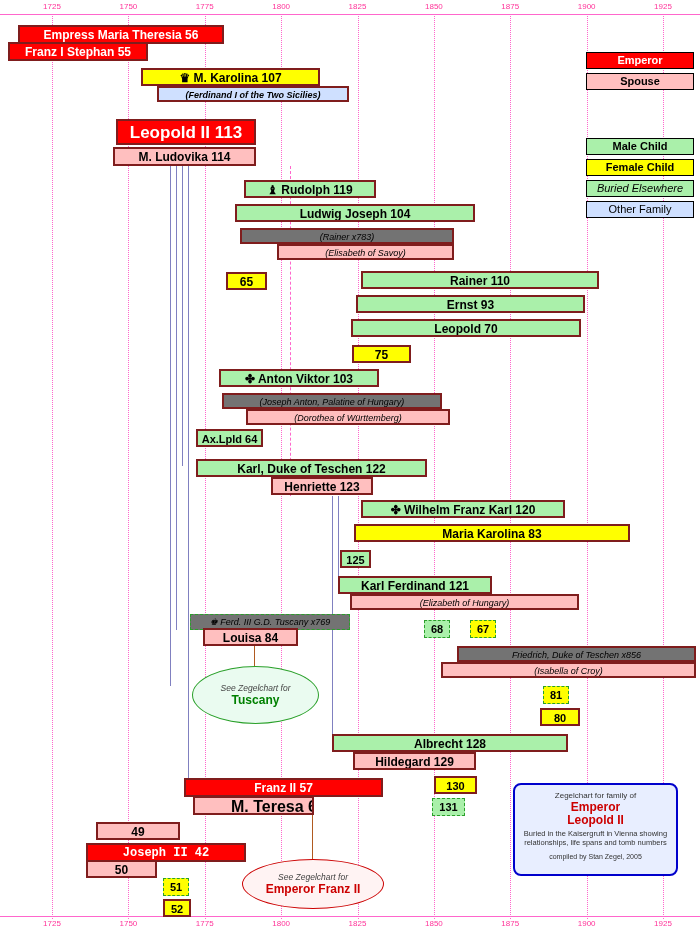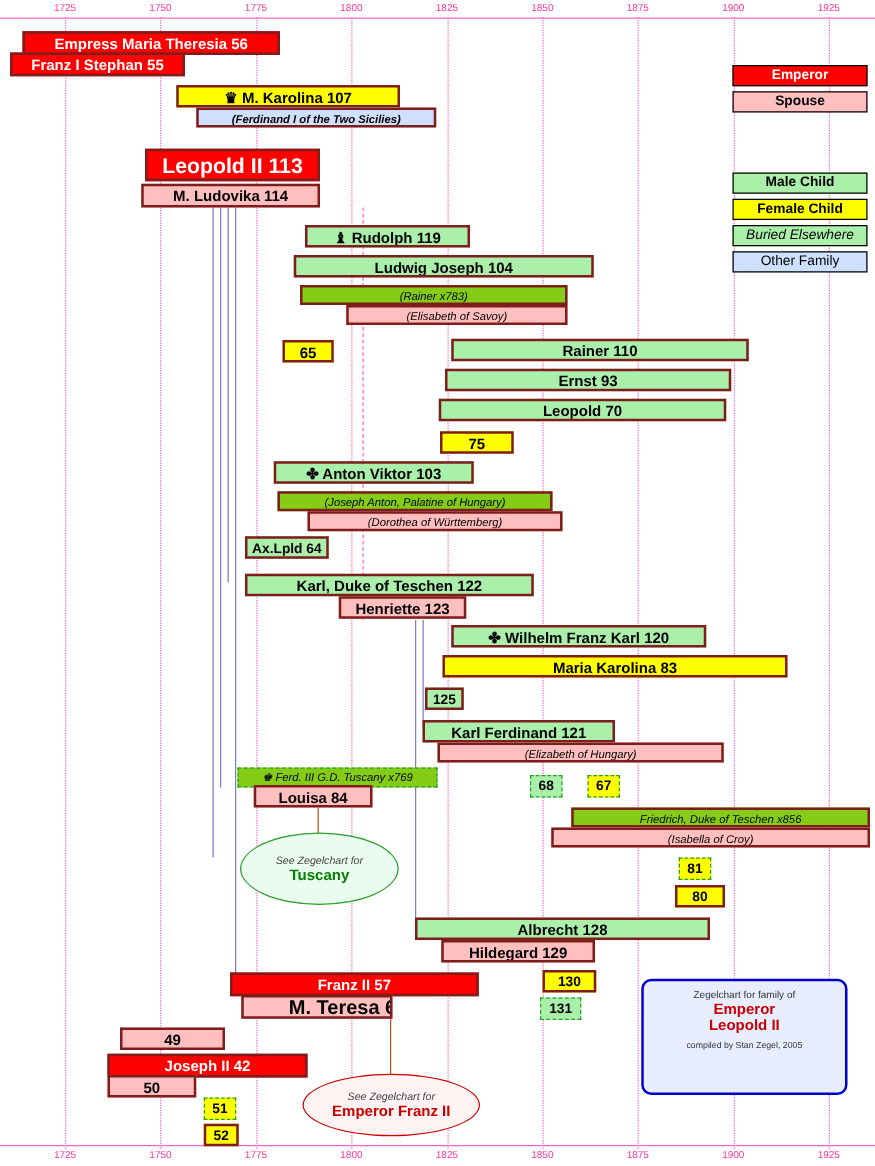--- a/index.html
+++ b/index.html
@@ -43,21 +43,21 @@
     color:#000;
     white-space:nowrap;
     overflow:hidden;
     text-align:center;
     font-weight:bold;
   }
   .bar.emperor{background:#ff0000;color:#ffffff;}
   .bar.spouse{background:#ffbfbf;font-weight:bold;}
   .bar.male{background:#aaf0aa;}
   .bar.female{background:#ffff00;}
-  .bar.buried{background:#84cc16;font-style:italic;font-weight:normal;}
+  .bar.buried{background:#737373;font-style:italic;font-weight:normal;}
   .bar.buried-pink{background:#ffbfbf;font-style:italic;font-weight:normal;}
   .bar.other{background:#cfe0ff;font-style:italic;font-weight:bold;}
   .bar.dashed{border:1px dashed #2aa02a;}
 
   
   .conn{position:absolute;background:#8080c0;width:1px;}
   .conn-h{position:absolute;background:#8080c0;height:1px;}
   .conn-pink{position:absolute;border-left:1px dashed #ff66cc;width:0;}
   .conn-brown{position:absolute;background:#b05a20;width:1px;}
 
@@ -201,21 +201,21 @@
     <div class="bar buried-pink" style="left: 441px; top: 662px; width: 255px; height: 16px; line-height: 14px; font-size: 9px;">(Isabella of Croy)</div>
     <div class="bar female dashed" style="left: 543px; top: 686px; width: 26px; height: 18px; line-height: 16px; font-size: 11px;">81</div>
     <div class="bar female" style="left: 540px; top: 708px; width: 40px; height: 18px; line-height: 16px; font-size: 11px;">80</div>
     <div class="bar male" style="left: 332px; top: 734px; width: 236px; height: 18px; line-height: 16px; font-size: 12px;">Albrecht   128</div>
     <div class="bar spouse" style="left: 353px; top: 752px; width: 123px; height: 18px; line-height: 16px; font-size: 12px;">Hildegard   129</div>
     <div class="bar female" style="left: 434px; top: 776px; width: 43px; height: 18px; line-height: 16px; font-size: 11px;">130</div>
     <div class="bar emperor" style="left: 184px; top: 778px; width: 199px; height: 19px; line-height: 17px; font-size: 12px;">Franz II   57</div>
     <div class="bar spouse" style="left: 193px; top: 796px; width: 121px; height: 19px; line-height: 17px; font-size: 16px; padding-left: 36px;">M. Teresa   60</div>
     <div class="bar male dashed" style="left: 432px; top: 798px; width: 33px; height: 18px; line-height: 16px; font-size: 11px;">131</div>
     <div class="bar spouse" style="left: 96px; top: 822px; width: 84px; height: 18px; line-height: 16px; font-size: 12px;">49</div>
-    <div class="bar emperor" style="left: 86px; top: 843px; width: 160px; height: 19px; line-height: 17px; font-size: 12px;">Joseph II   42</div>
+    <div class="bar emperor" style="left: 86px; top: 843px; width: 160px; height: 19px; line-height: 17px; font-size: 12px; font-family: Liberation Mono, monospace;">Joseph II   42</div>
     <div class="bar spouse" style="left: 86px; top: 860px; width: 71px; height: 18px; line-height: 16px; font-size: 12px;">50</div>
     <div class="bar female dashed" style="left: 163px; top: 878px; width: 26px; height: 18px; line-height: 16px; font-size: 11px;">51</div>
     <div class="bar female" style="left: 163px; top: 899px; width: 28px; height: 18px; line-height: 16px; font-size: 11px;">52</div>
   </div>
 <div id="ellipse-layer">
     <div class="ellipse" style="left: 192px; top: 666px; width: 125px; height: 56px;">
       <div class="ital">See Zegelchart for</div>
       <div class="big">Tuscany</div>
     </div>
     <div class="ellipse red" style="left: 242px; top: 859px; width: 140px; height: 48px;">
@@ -232,14 +232,15 @@
       <div class="lg female">Female Child</div>
       <div class="lg buried">Buried Elsewhere</div>
       <div class="lg other">Other Family</div>
     </div>
 </div>
 
 <div id="credit">
   <div class="t1">Zegelchart for family of</div>
   <div class="t2">Emperor</div>
   <div class="t3">Leopold II</div>
+  <div class="t4">Buried in the Kaisergruft in Vienna showing relationships, life spans and tomb numbers</div>
   <div class="t5">compiled by Stan Zegel, 2005</div>
 </div>
 
 </body></html>

